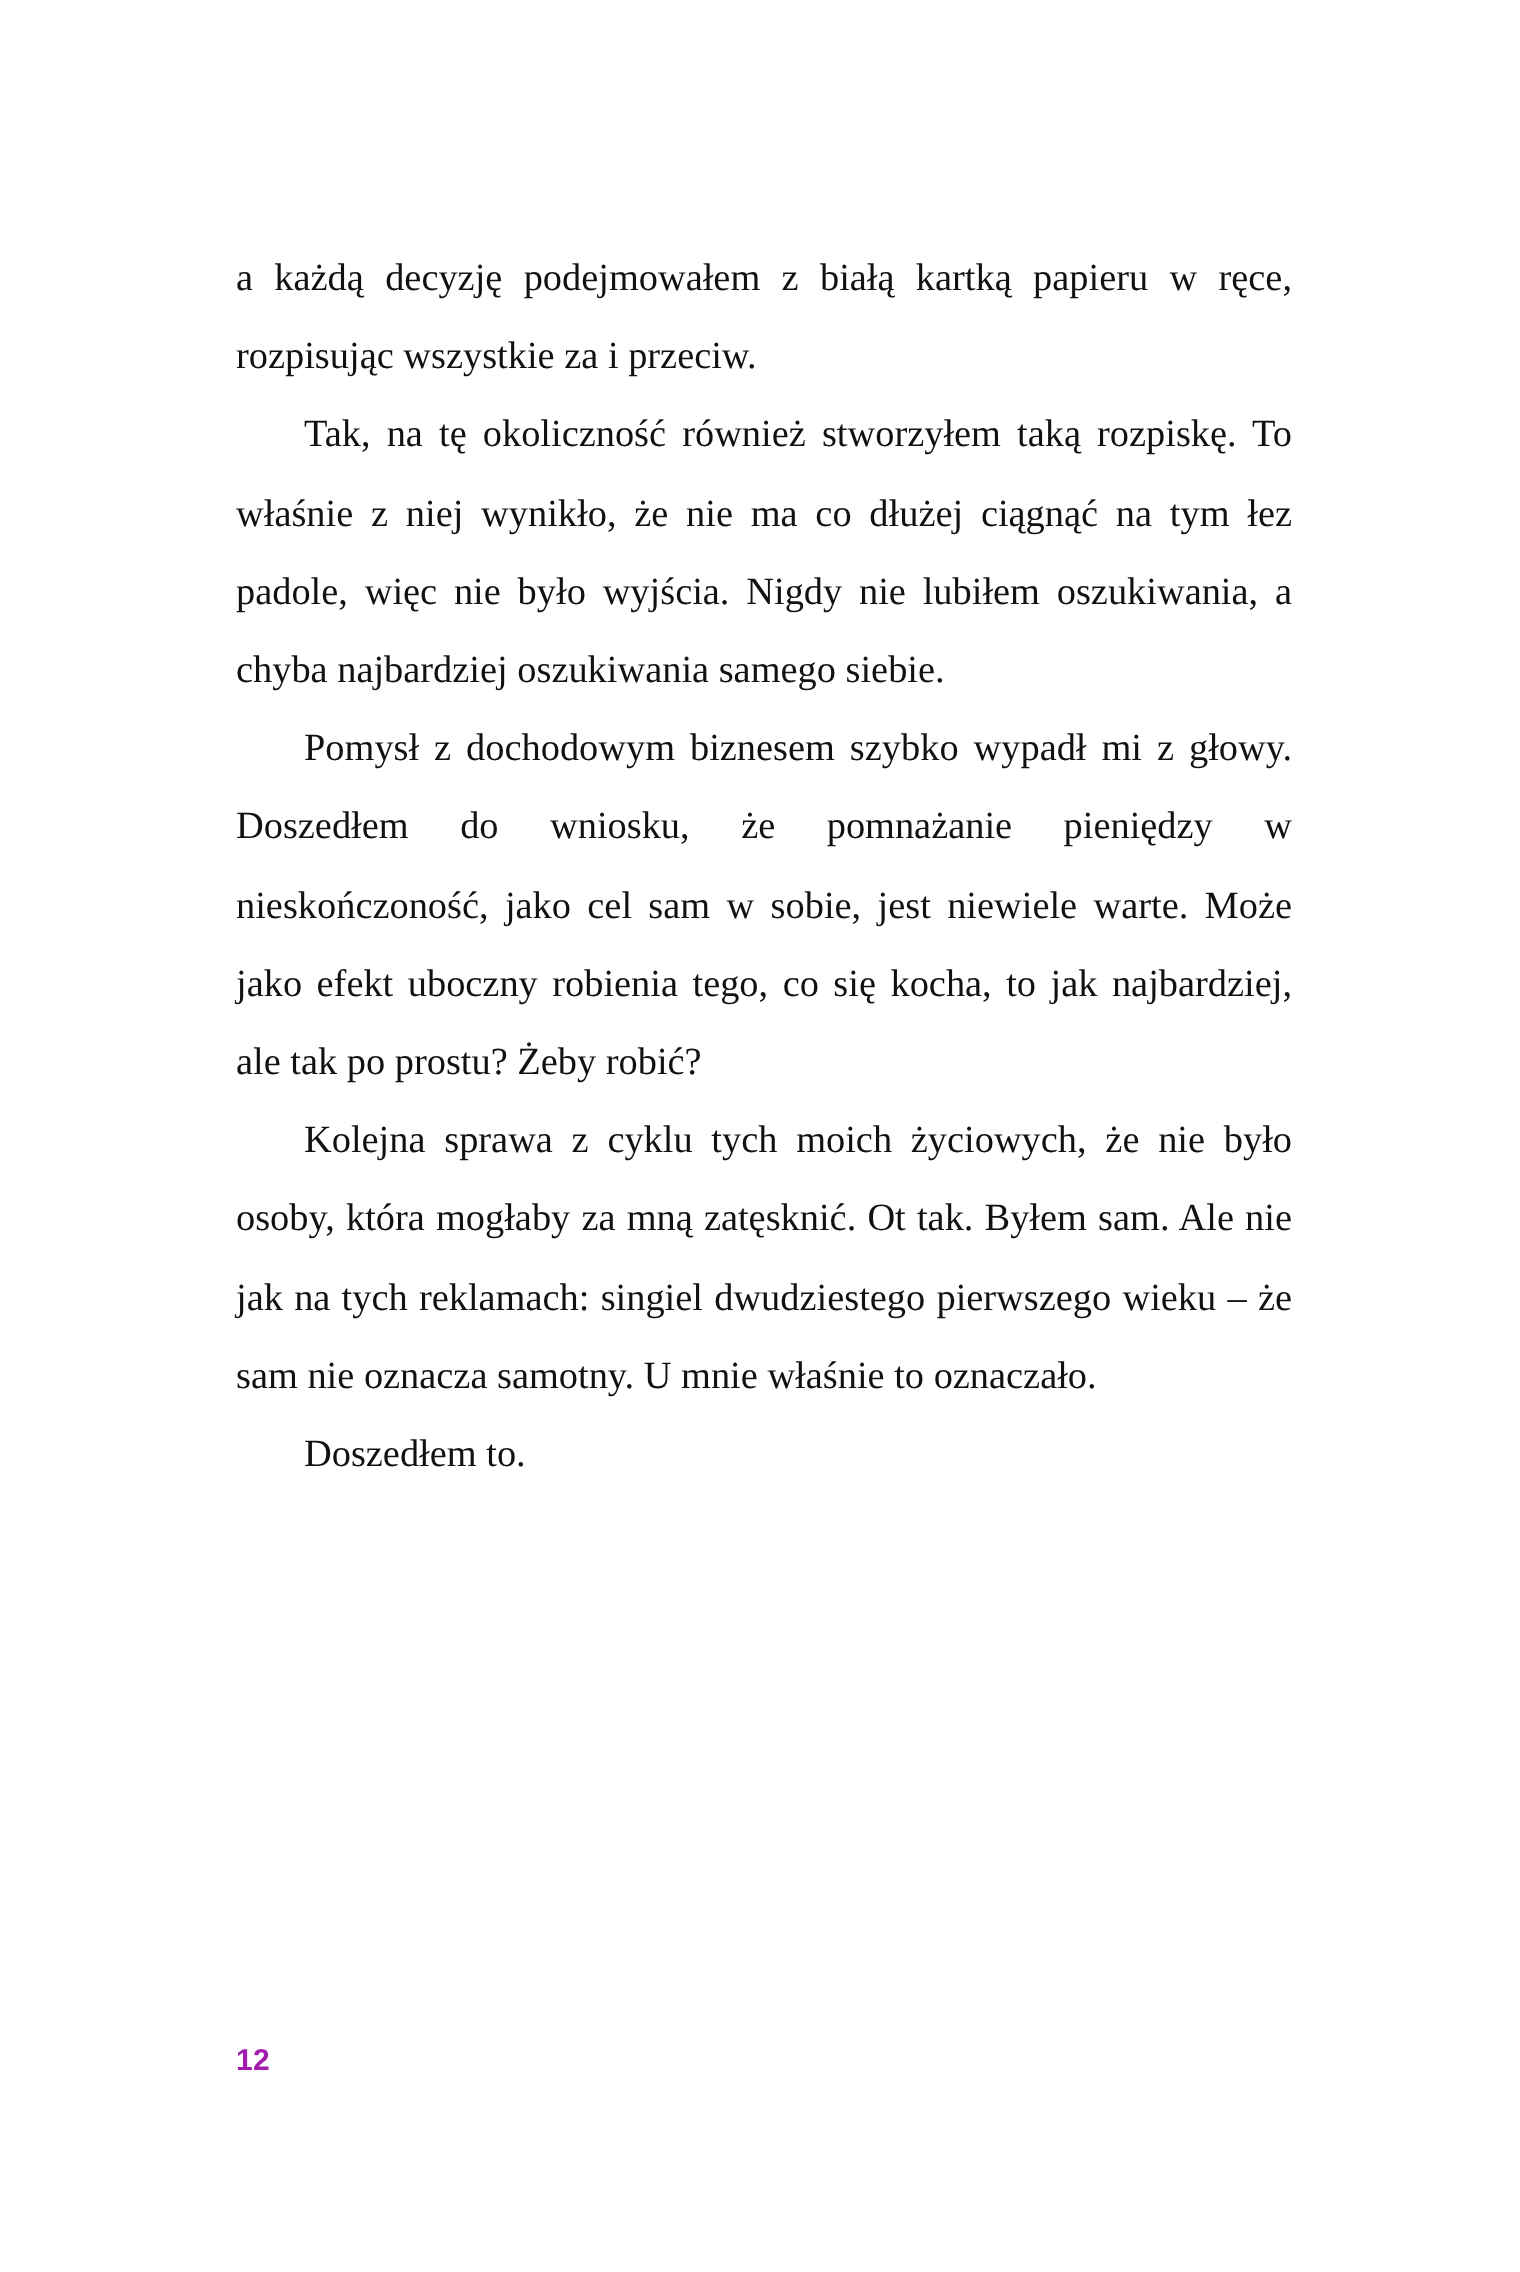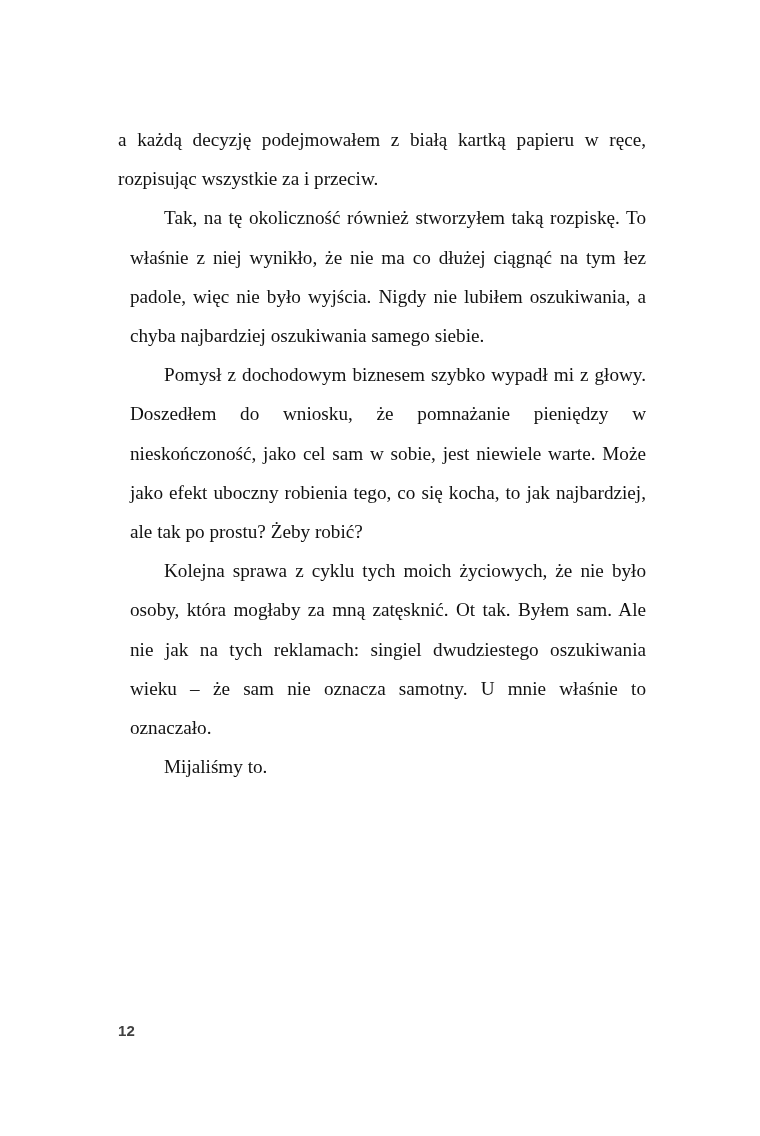--- a/index.html
+++ b/index.html
@@ -33,44 +33,43 @@
     margin: 0;
     font-size: 19.2px;
     line-height: 39.2px;
     text-align: justify;
     text-justify: inter-word;
     hyphens: manual;
     color: #111111;
   }
   .para.indent {
     text-indent: 34px;
-    margin-left: 12px;
   }
   .para.first {
     text-indent: 0;
   }
   .folio {
     position: absolute;
     left: 118px;
     top: 1022px;
     font-family: "Liberation Sans", sans-serif;
     font-size: 15px;
     font-weight: bold;
-    color: #404040;
+    color: #a21caf;
     letter-spacing: 0.2px;
   }
 </style>
 </head>
 <body>
 
 <div class="page">
 
   <div class="text-block">
     <p class="para first">a każdą decyzję podejmowałem z białą kartką papieru w ręce, rozpisując wszystkie za i przeciw.</p>
     <p class="para indent">Tak, na tę okoliczność również stworzyłem taką roz­piskę. To właśnie z niej wynikło, że nie ma co dłużej ciągnąć na tym łez padole, więc nie było wyjścia. Nigdy nie lubiłem oszukiwania, a chyba najbardziej oszukiwa­nia samego siebie.</p>
     <p class="para indent">Pomysł z dochodowym biznesem szybko wypadł mi z głowy. Doszedłem do wniosku, że pomnażanie pienię­dzy w nieskończoność, jako cel sam w sobie, jest niewie­le warte. Może jako efekt uboczny robienia tego, co się kocha, to jak najbardziej, ale tak po prostu? Żeby robić?</p>
-    <p class="para indent">Kolejna sprawa z cyklu tych moich życiowych, że nie było osoby, która mogłaby za mną zatęsknić. Ot tak. By­łem sam. Ale nie jak na tych reklamach: singiel dwudzie­stego oszukiwania wieku – że sam nie oznacza samotny. U mnie właśnie to oznaczało.</p>
-    <p class="para indent">Mijaliśmy to.</p>
+    <p class="para indent">Kolejna sprawa z cyklu tych moich życiowych, że nie było osoby, która mogłaby za mną zatęsknić. Ot tak. By­łem sam. Ale nie jak na tych reklamach: singiel dwudzie­stego pierwszego wieku – że sam nie oznacza samotny. U mnie właśnie to oznaczało.</p>
+    <p class="para indent">Doszedłem to.</p>
   </div>
 
   <div class="folio">12</div>
 
 </div>
 
 </body></html>

